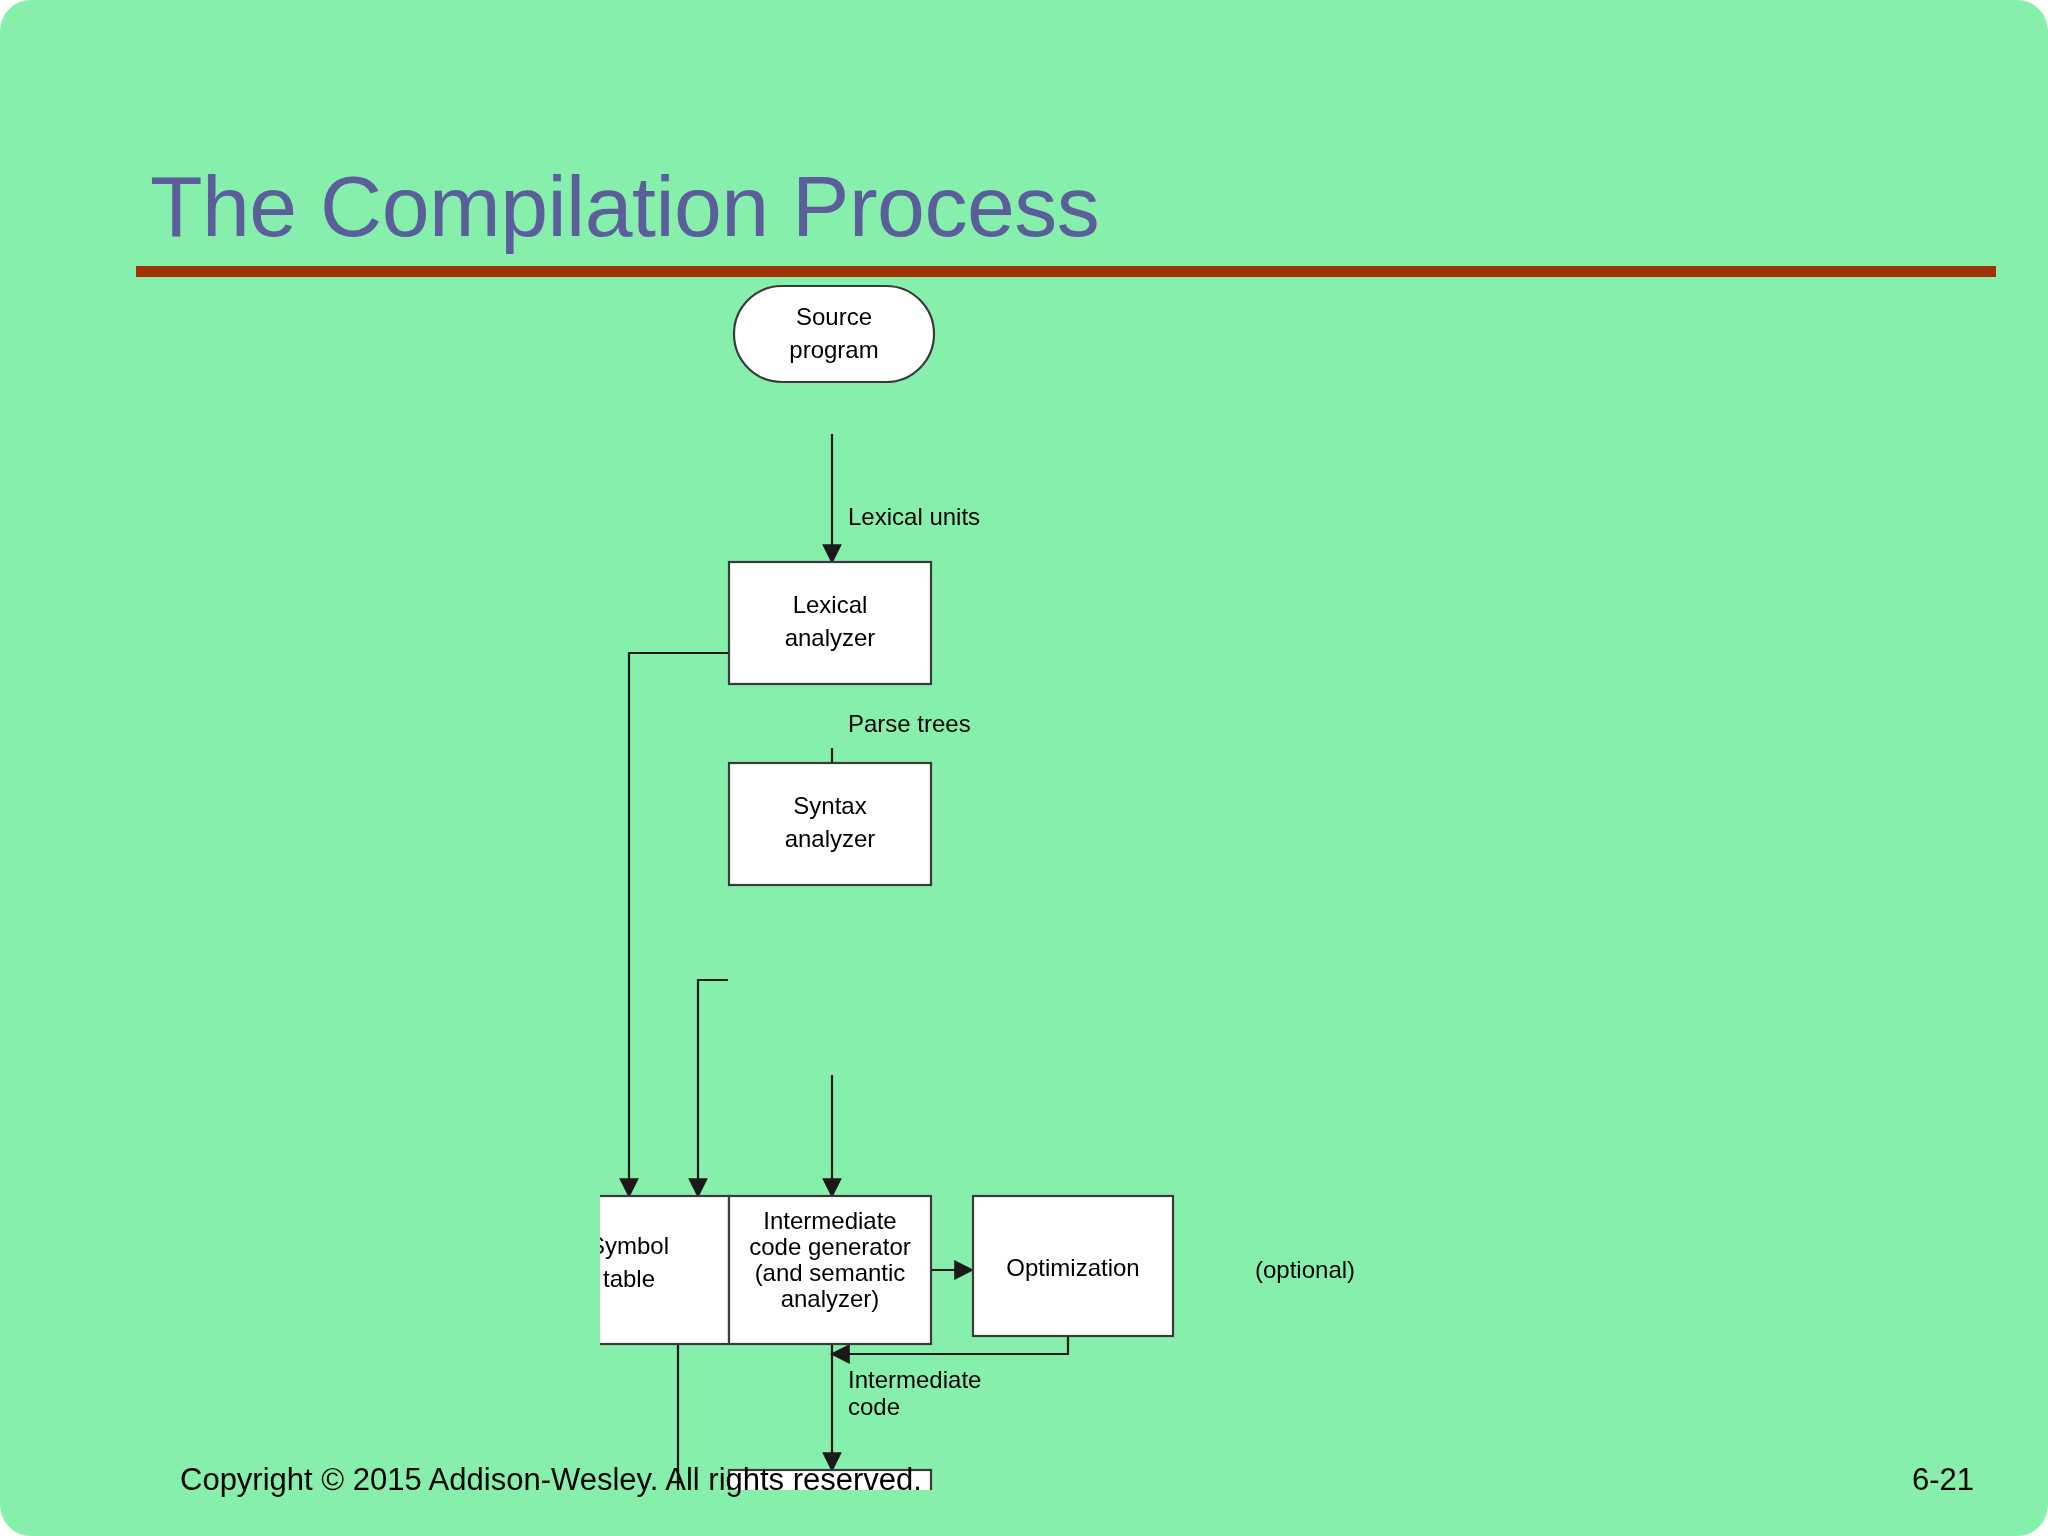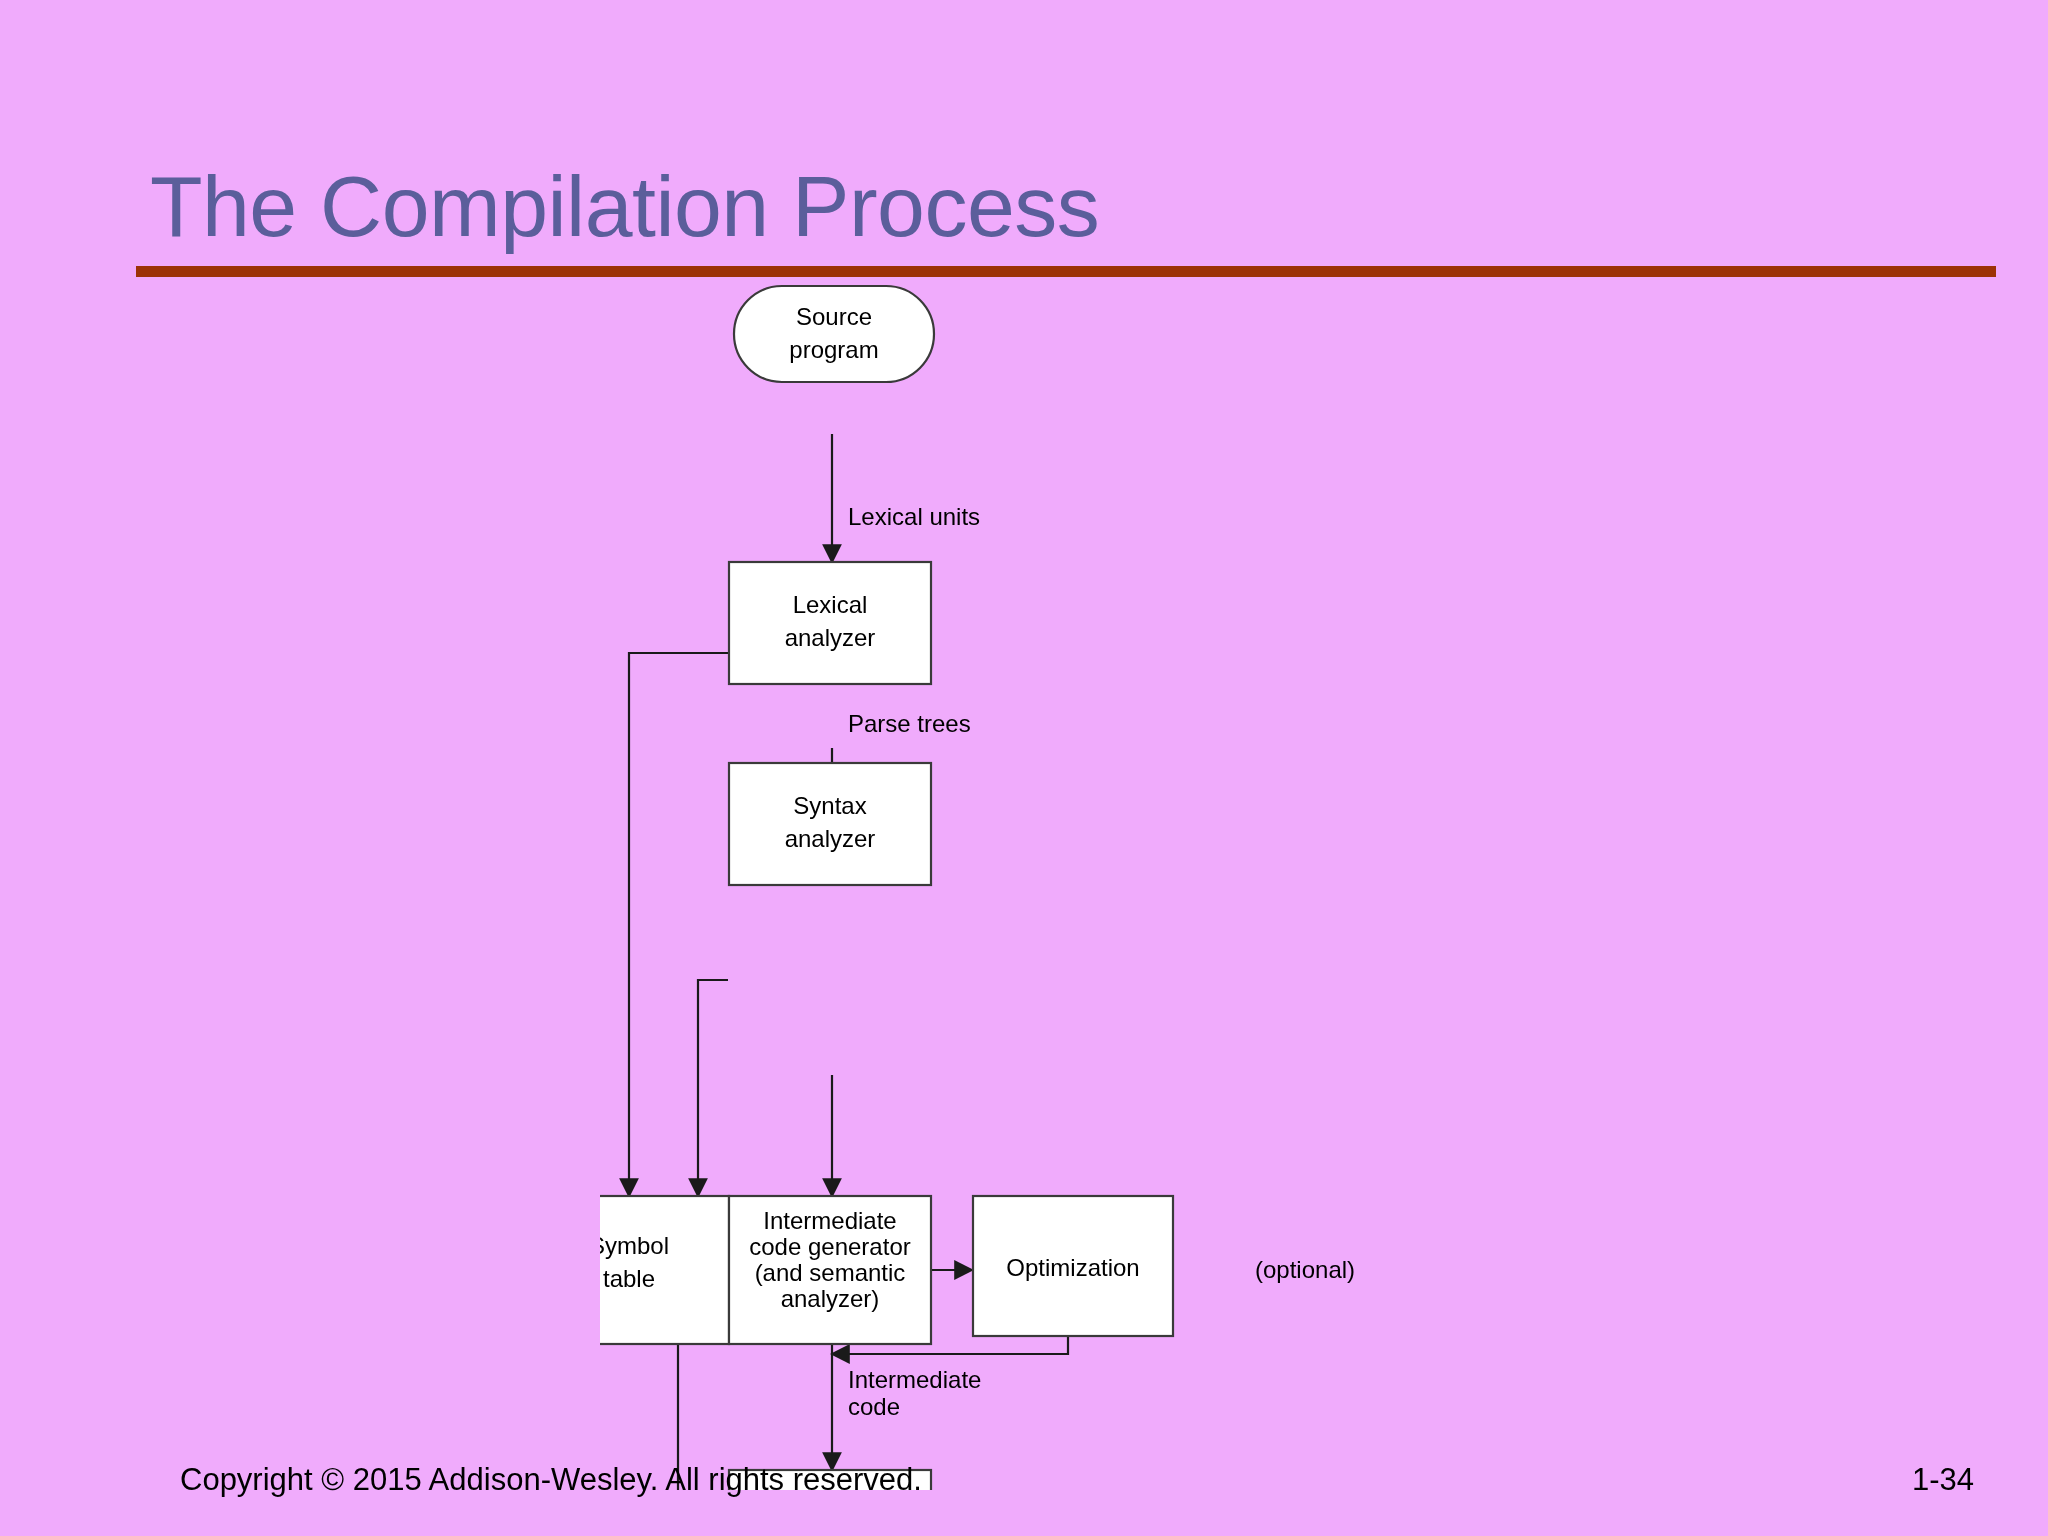--- a/index.html
+++ b/index.html
@@ -10,21 +10,22 @@
   body {
     width: 2048px;
     height: 1536px;
     overflow: hidden;
     font-family: "Liberation Sans", sans-serif;
     position: relative;
   }
   #slide {
     position: absolute;
     inset: 0;
-    background: #f0abfc;
+    background: #86efac;
+    border-radius: 31px;
   }
 
   
   .slide-title {
     position: absolute;
     left: 150px;
     top: 105px;
     font-size: 86px;
     line-height: 1.0;
     font-weight: 400;
@@ -197,15 +198,15 @@
       <text class="edge-label" x="374" y="1327">Input data</text>
 
       <text class="node-label" x="232" y="1683">Results</text>
 
       <text class="free-label" x="655" y="998">(optional)</text>
     </svg>
   </div>
 
   <div class="footer-copyright">Copyright © 2015 Addison-Wesley. All rights reserved.</div>
 
-  <div class="footer-pagenum">1-34</div>
+  <div class="footer-pagenum">6-21</div>
 
 </div>
 
 </body></html>

